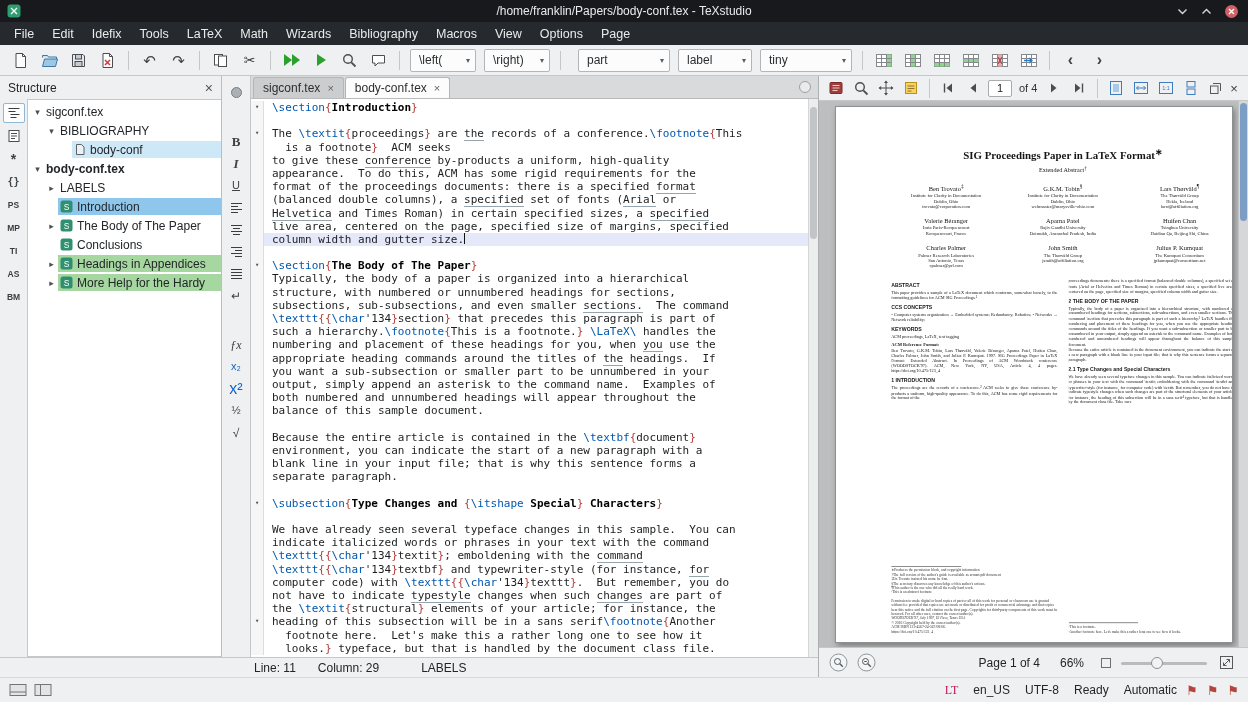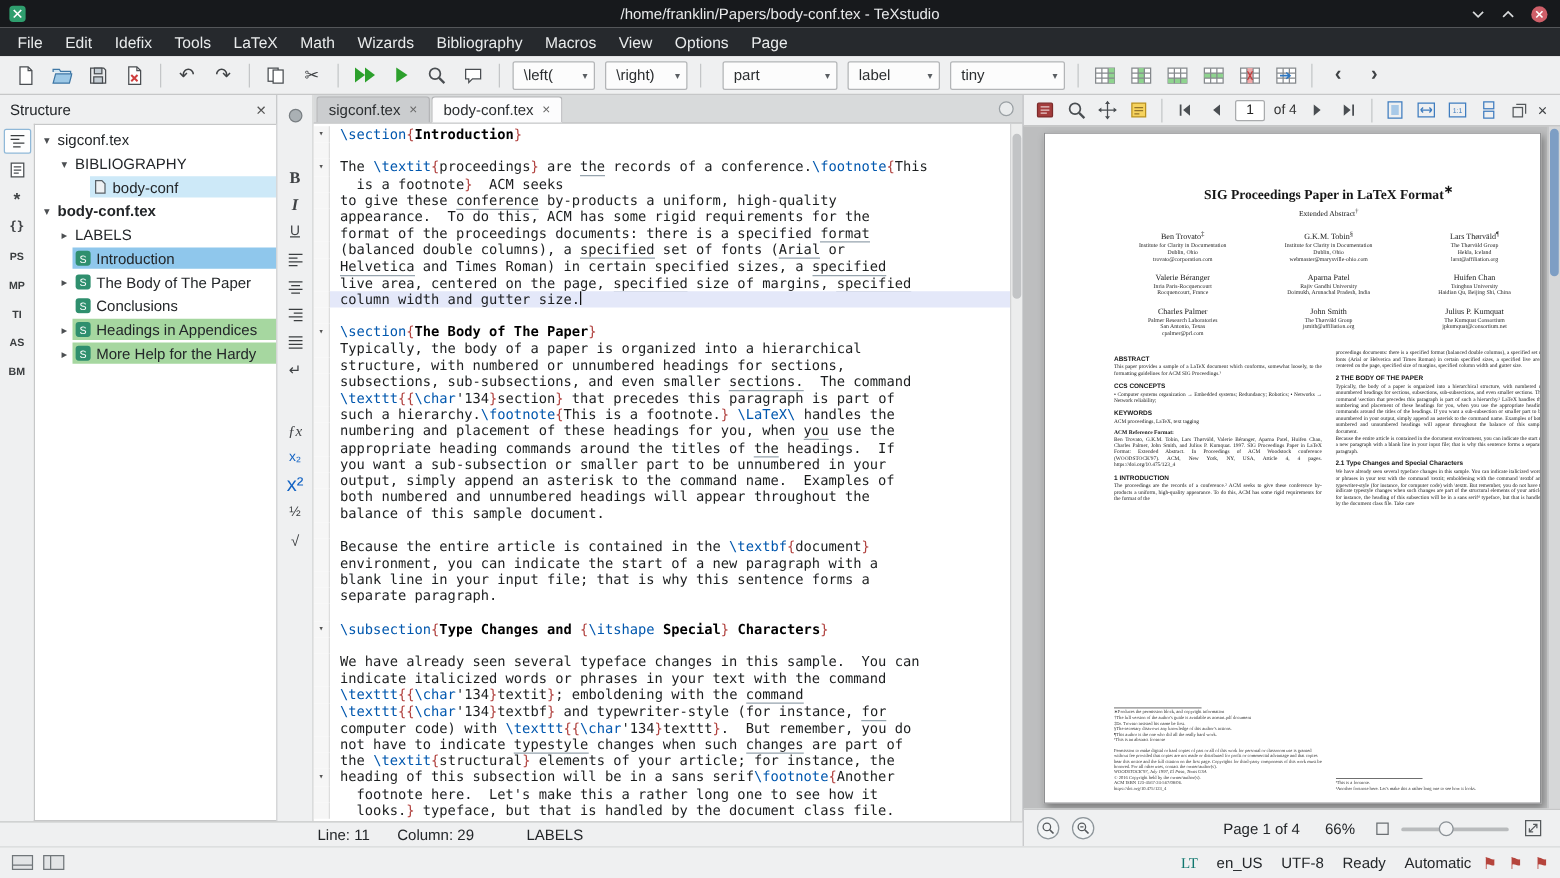--- a/index.html
+++ b/index.html
@@ -117,21 +117,21 @@
   .slider-track{position:absolute;left:0;right:0;top:7px;height:3px;background:#b9bbbd;border-radius:2px;}
   .slider-thumb{position:absolute;left:30px;top:2px;width:12px;height:12px;border-radius:50%;background:#f2f3f4;border:1px solid #8b9196;}
 
   
   .editor-status{position:absolute;left:0;top:657px;width:818px;height:20px;background:#eff0f1;border-top:1px solid #c6c7c8;display:flex;align-items:center;font-size:12px;padding-left:254px;color:#232629;}
   .es-col{margin-left:22px;}
   .es-mode{margin-left:42px;}
   .window-status{position:absolute;left:0;top:677px;width:1248px;height:25px;background:#eff0f1;border-top:1px solid #d8d9da;display:flex;align-items:center;padding:0 9px;}
   .ws-left{display:flex;gap:7px;align-items:center;}
   .ws-right{margin-left:auto;display:flex;align-items:center;gap:15px;font-size:12px;color:#232629;}
-  .ws-item.dim{color:#0f766e;font-family:Liberation Serif, serif;}
+  .ws-item.dim{color:#be185d;font-family:Liberation Serif, serif;}
   .ws-flag{display:flex;margin-left:-6px;}
 </style>
 </head>
 <body>
 
 <div class="app" data-name="texstudio-window">
 
   <div class="titlebar" data-name="titlebar">
     <span class="tb-app-icon" id="appIcon" data-name="app-icon">
         <svg width="14" height="14" viewBox="0 0 14 14">

